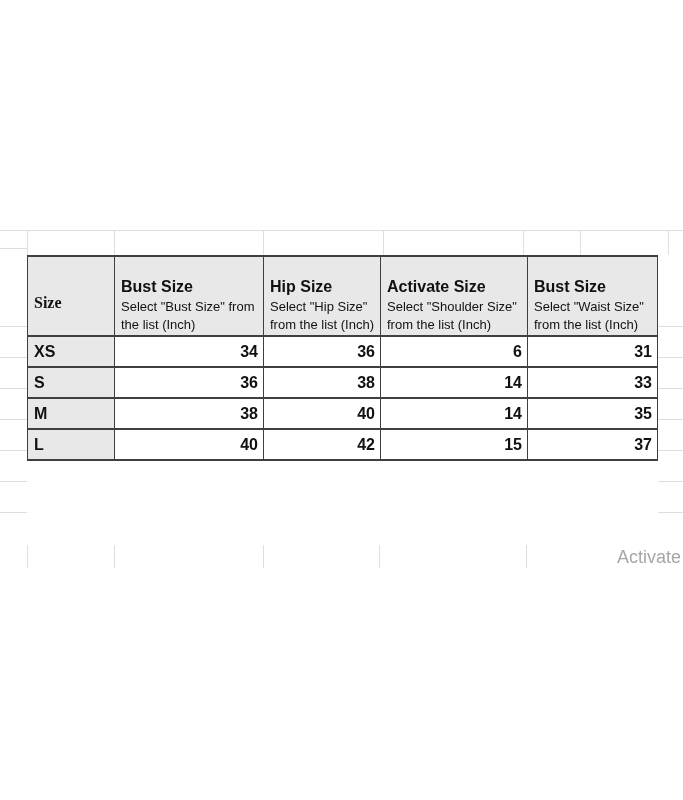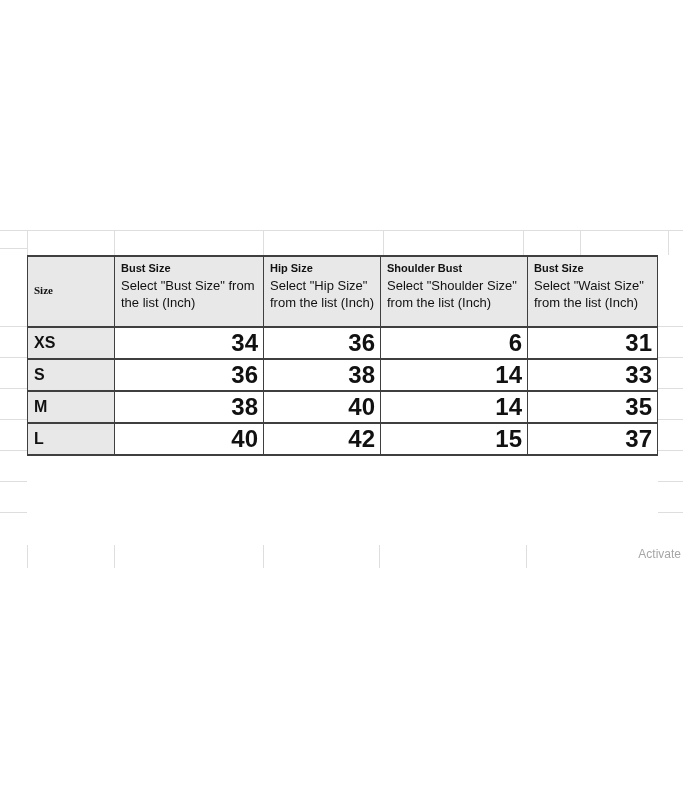--- a/index.html
+++ b/index.html
@@ -44,23 +44,24 @@
   .size-chart tbody tr { height: 31px; }
 
   .col-header {
     background: #e8e8e8;
     text-align: left;
     vertical-align: top;
     padding: 5px 4px 2px 6px;
   }
   .col-header .title {
     font-weight: bold;
-    font-size: 11px;
+    font-size: 16px;
     line-height: 1.15;
     letter-spacing: 0;
+    margin-top: 16px;
   }
   .col-header .subtitle {
     font-weight: normal;
     font-size: 13px;
     line-height: 1.35;
     margin-top: 2px;
   }
   .col-header.size-header {
     vertical-align: middle;
     padding-top: 0;
@@ -70,30 +71,30 @@
     background: #e8e8e8;
     font-weight: bold;
     font-size: 16px;
     text-align: left;
     padding-left: 6px;
     vertical-align: middle;
   }
   .value-cell {
     background: #ffffff;
     font-weight: bold;
-    font-size: 24px;
+    font-size: 16px;
     text-align: right;
     padding-right: 5px;
     vertical-align: middle;
   }
   .watermark {
     position: absolute;
     top: 547px;
     right: 2px;
-    font-size: 12px;
+    font-size: 18px;
     color: #a6a6a6;
     white-space: nowrap;
   }
 </style>
 </head>
 <body>
 
 <div class="gridline gl-h" style="left:0; top:230px; width:683px;"></div>
 <div class="gridline gl-h" style="left:0; top:248px; width:27px;"></div>
 <div class="gridline gl-v" style="left:27px;  top:230px; height:25px;"></div>
@@ -140,21 +141,21 @@
       </th>
       <th class="col-header">
         <div class="title">Bust Size</div>
         <div class="subtitle">Select "Bust Size" from the list (Inch)</div>
       </th>
       <th class="col-header">
         <div class="title">Hip Size</div>
         <div class="subtitle">Select "Hip Size" from the list (Inch)</div>
       </th>
       <th class="col-header">
-        <div class="title">Shoulder Bust</div>
+        <div class="title">Activate Size</div>
         <div class="subtitle">Select "Shoulder Size" from the list (Inch)</div>
       </th>
       <th class="col-header">
         <div class="title">Bust Size</div>
         <div class="subtitle">Select "Waist Size" from the list (Inch)</div>
       </th>
     </tr>
   </thead>
   <tbody>
     <tr>

